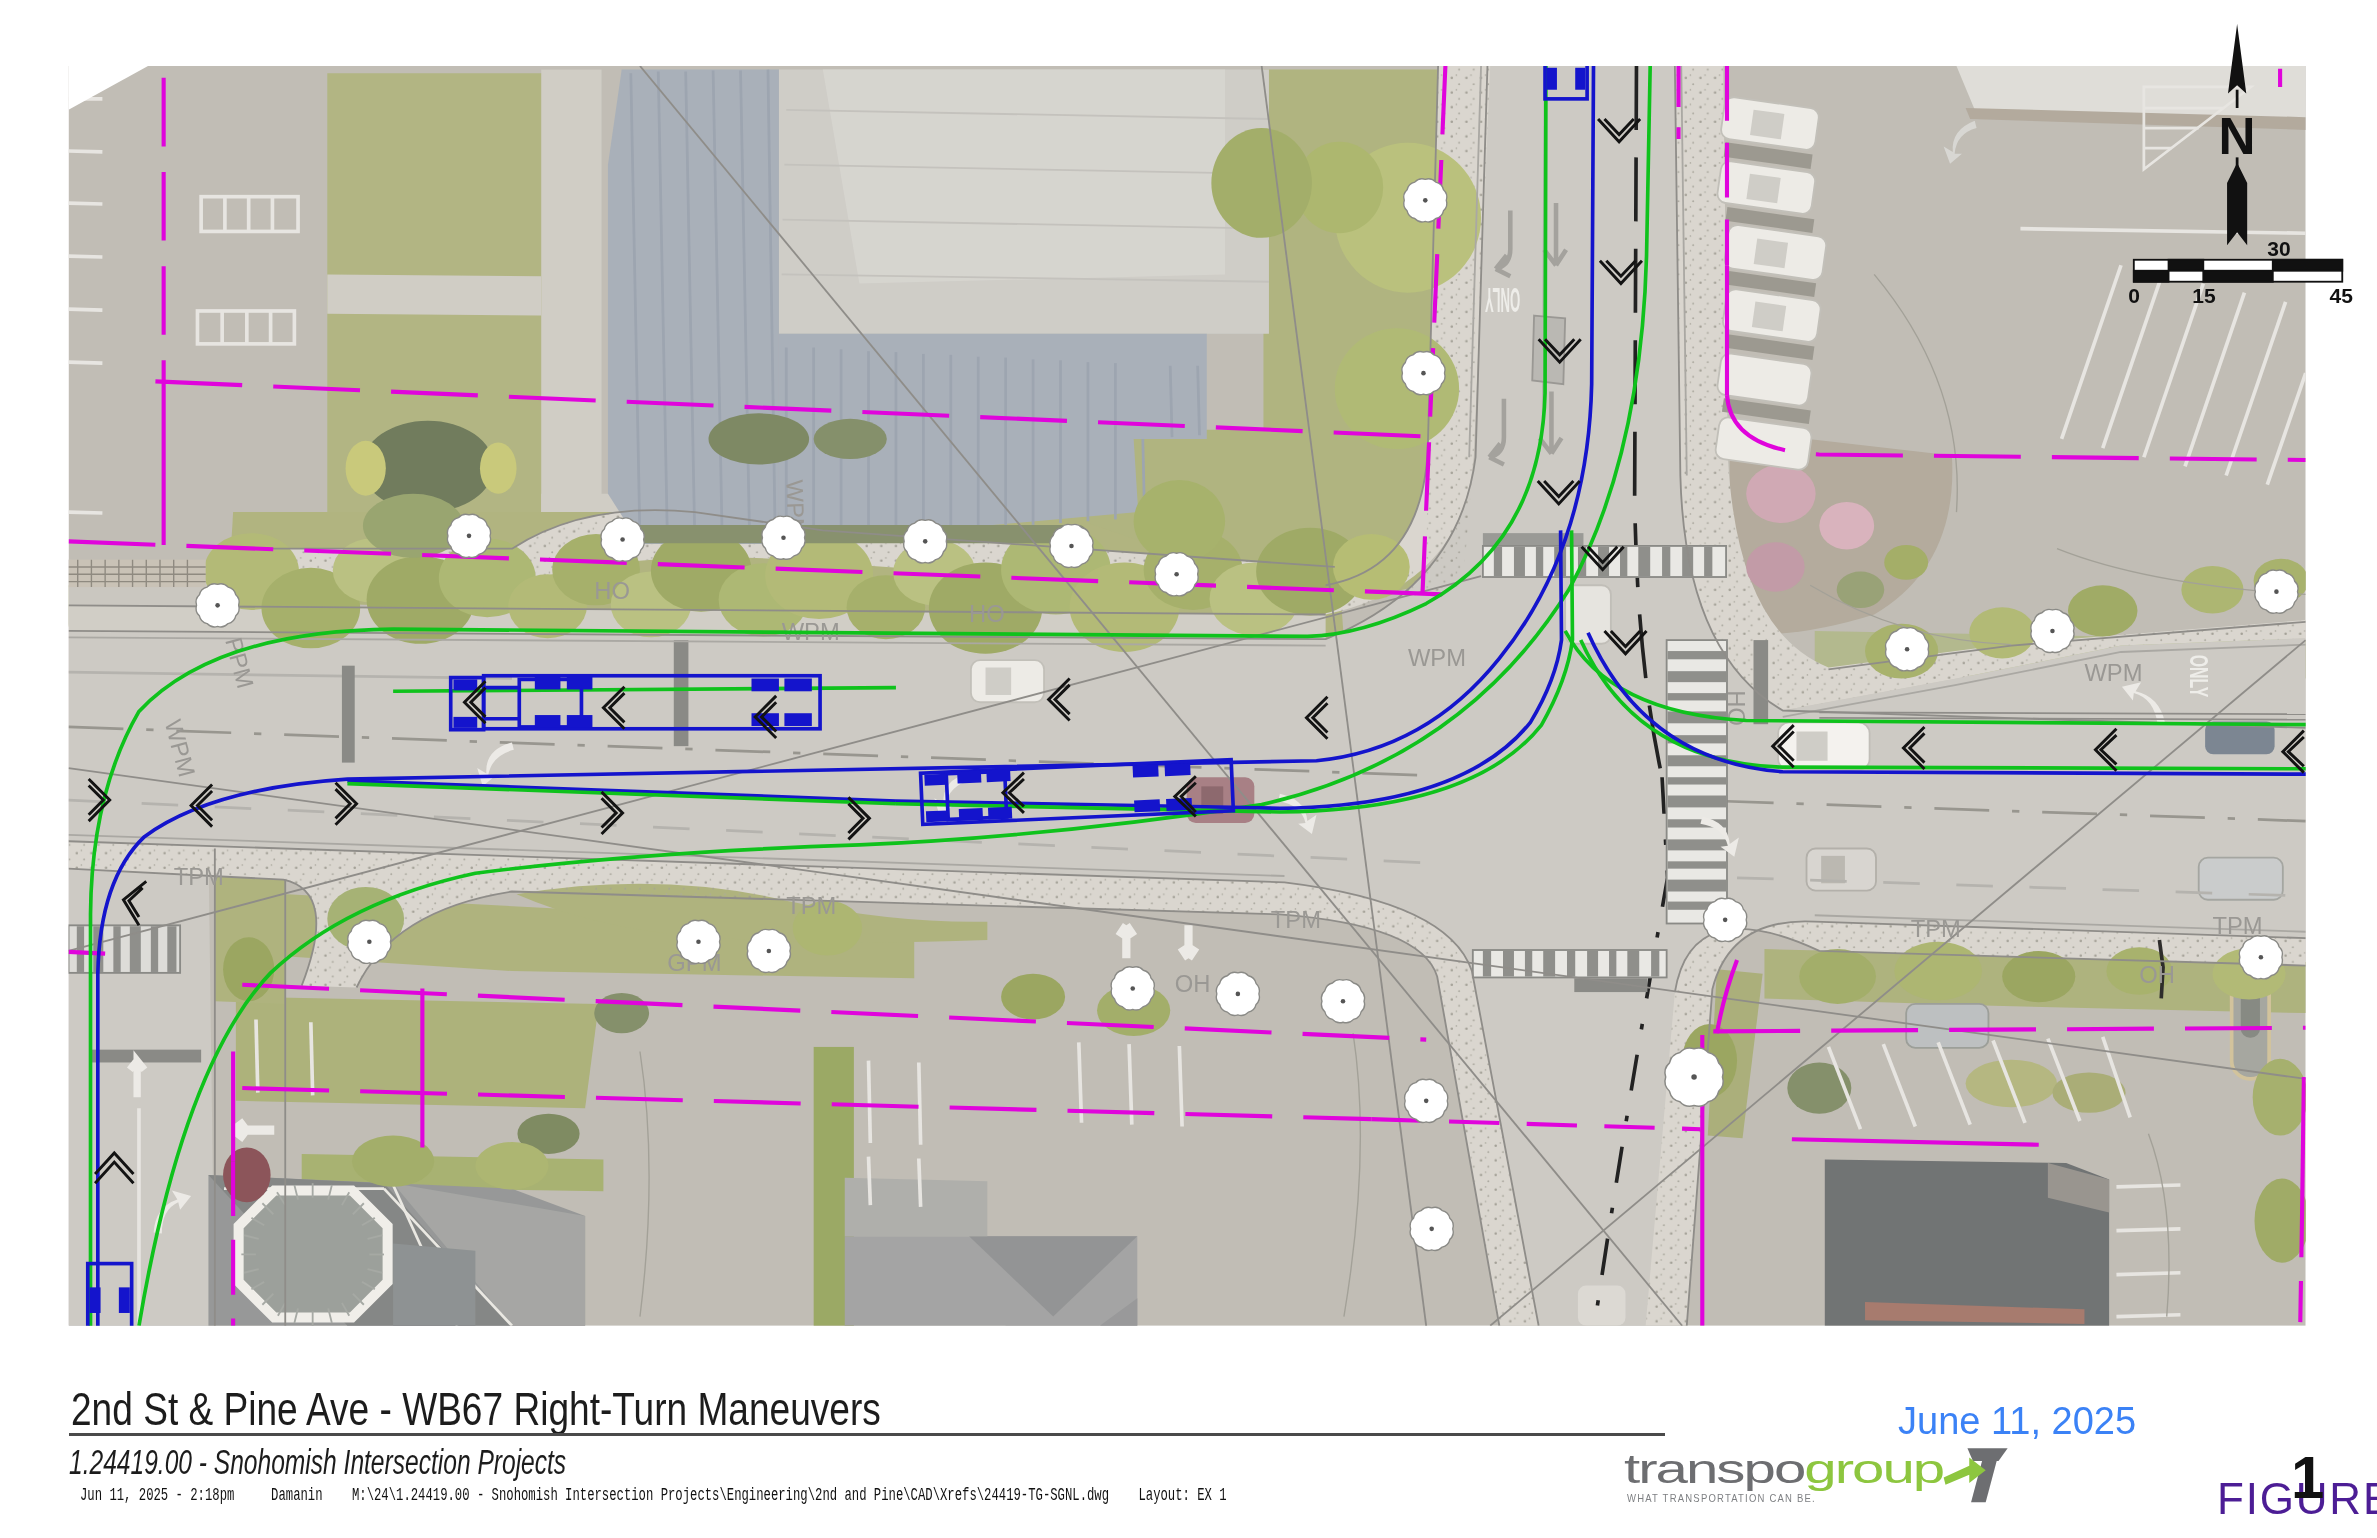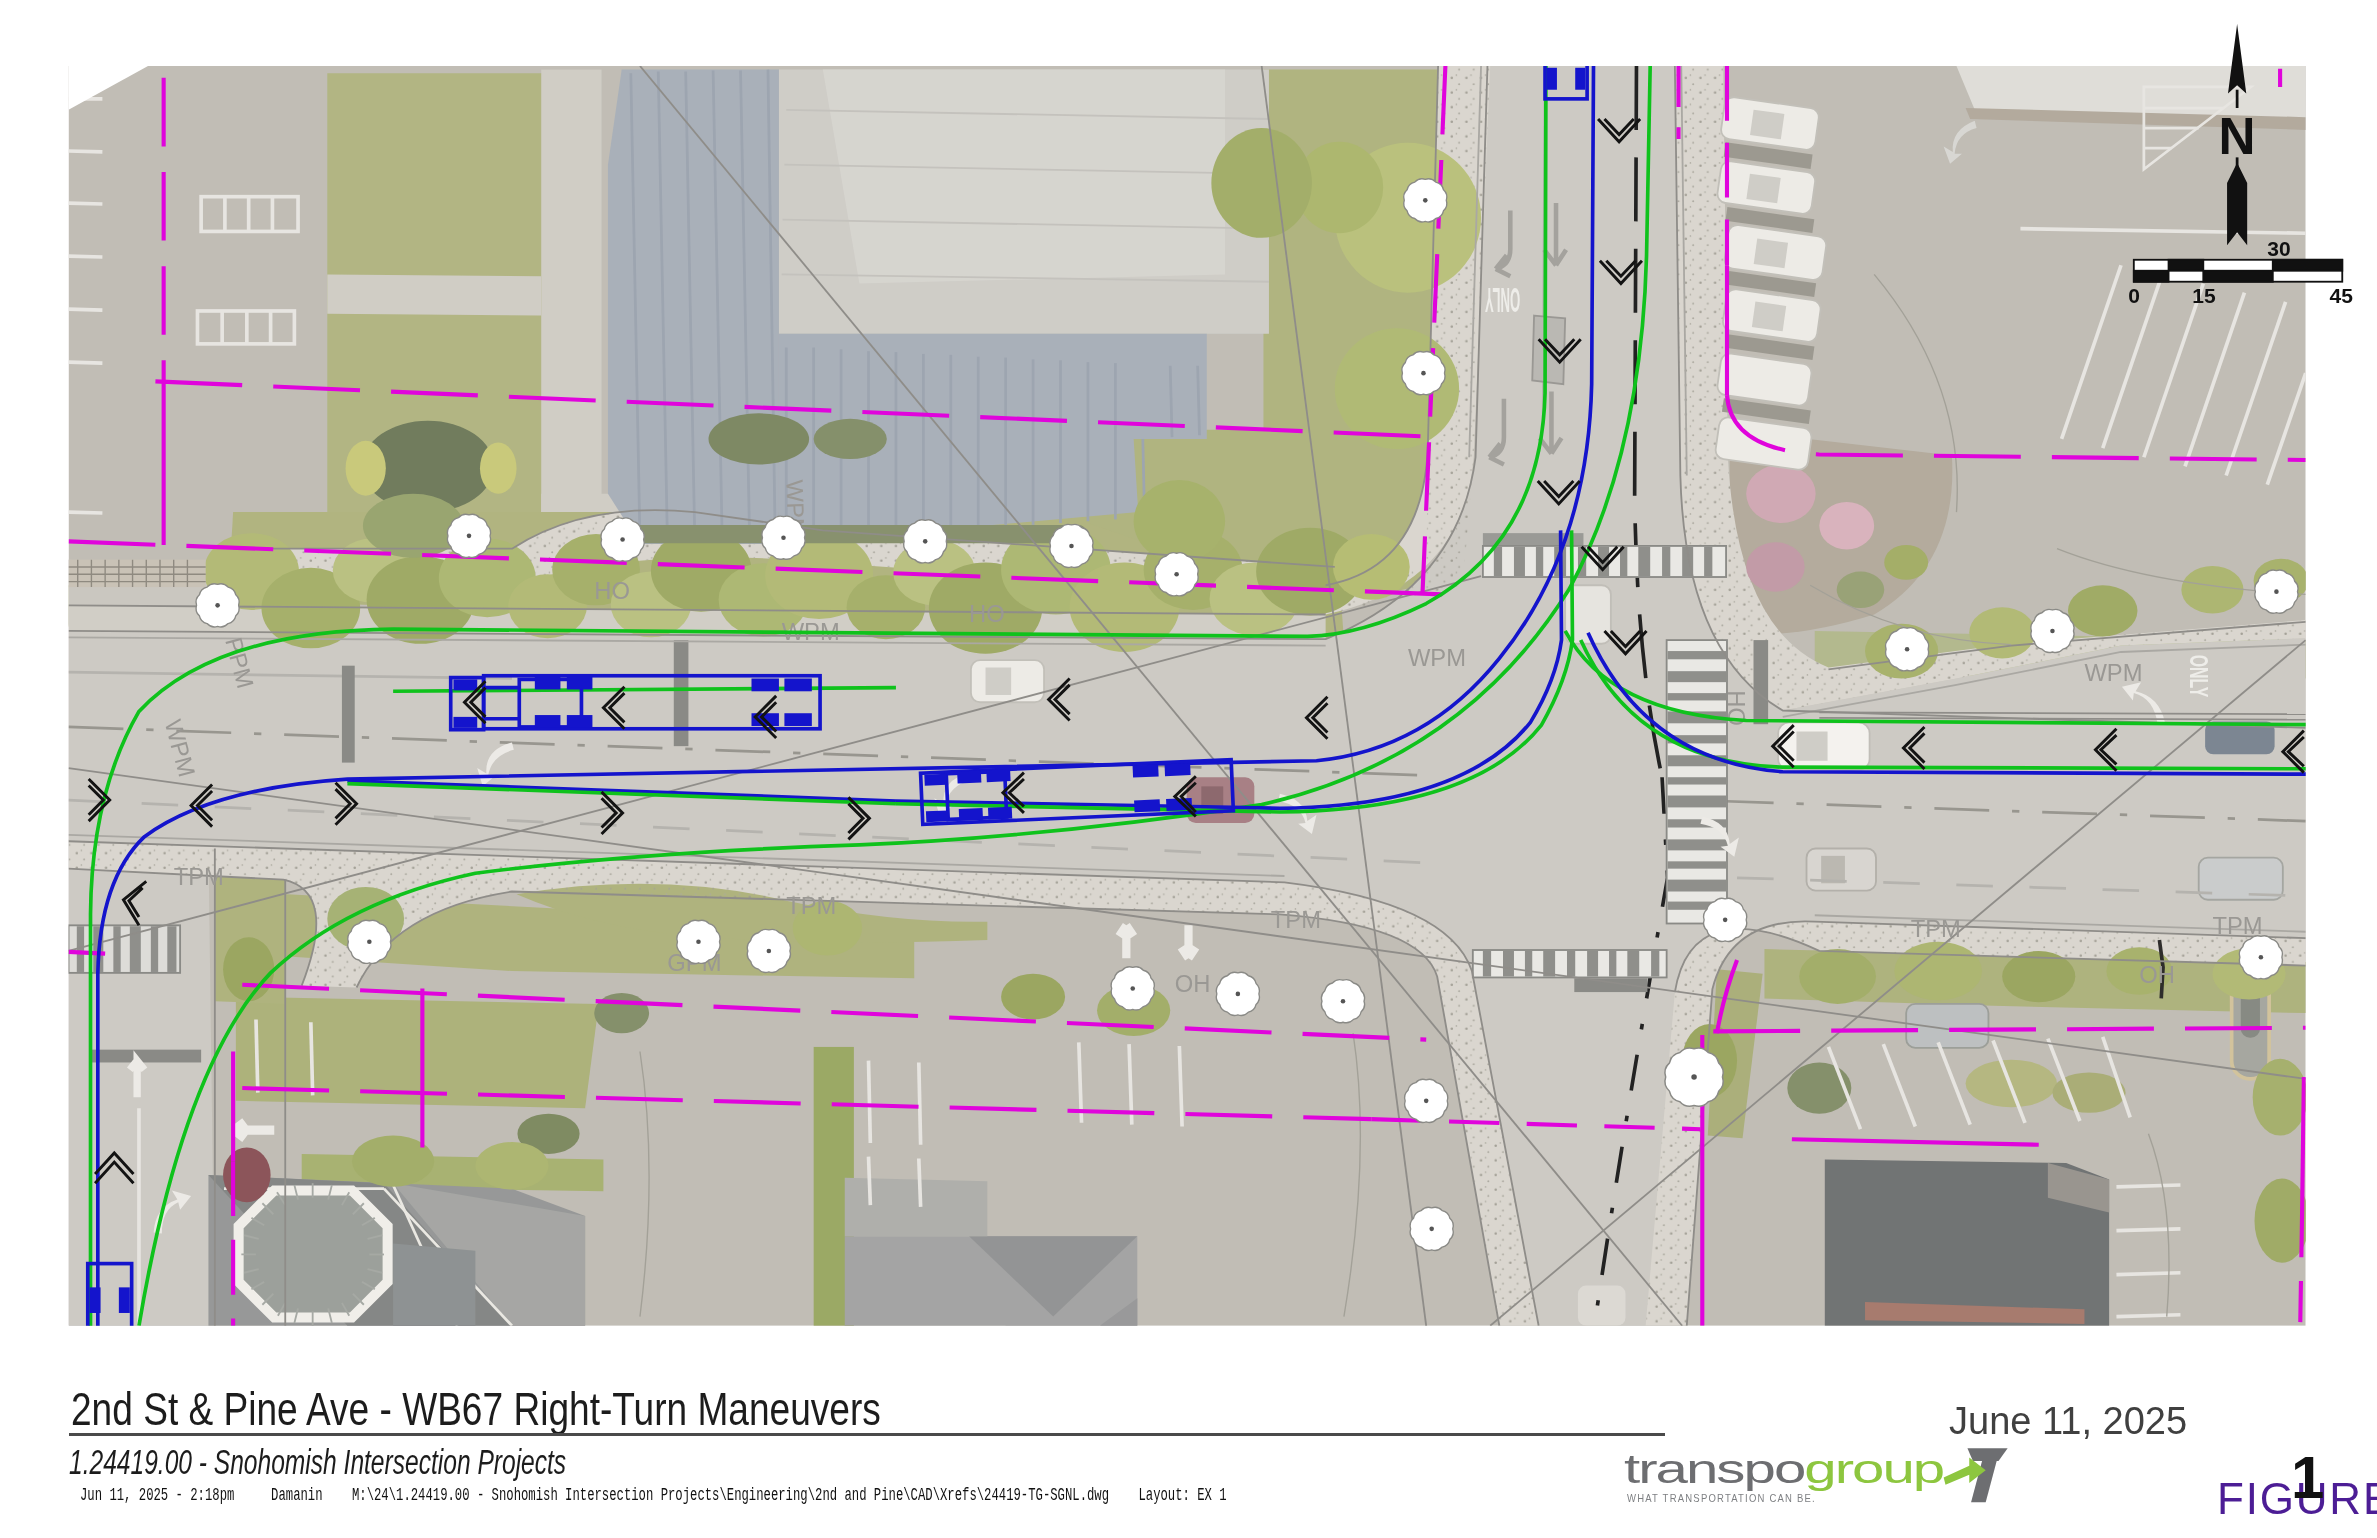--- a/index.html
+++ b/index.html
@@ -6,21 +6,21 @@
   .page{position:relative;width:2377px;height:1538px;background:#ffffff;overflow:hidden;
         font-family:"Liberation Sans", sans-serif;}
   svg{position:absolute;left:0;top:0;}
   .title1{position:absolute;left:71px;top:1382px;font-size:46px;color:#1c1c1c;white-space:nowrap;
           transform:scaleX(0.806);transform-origin:0 0;}
   .rule{position:absolute;left:69px;top:1433px;width:1596px;height:2.7px;background:#4a4a4a;}
   .title2{position:absolute;left:69px;top:1442px;font-size:35px;font-style:italic;color:#1c1c1c;white-space:nowrap;
           transform:scaleX(0.702);transform-origin:0 0;}
   .mono{position:absolute;left:80px;top:1485px;font-size:18.3px;font-family:"Liberation Mono",monospace;color:#111;white-space:nowrap;
           transform:scaleX(0.67);transform-origin:0 0;}
-  .date{position:absolute;left:1949px;top:1400px;font-size:38px;color:#404040;}
+  .date{position:absolute;left:1898px;top:1400px;font-size:38px;color:#3b82f6;}
   .figure{position:absolute;left:2217px;top:1474px;font-size:44px;color:#4c1d95;letter-spacing:1.8px;}
   .fignum{position:absolute;left:2291px;top:1443px;font-size:60px;font-weight:bold;color:#111;}
   .logo{position:absolute;left:1624px;top:1446px;font-size:41px;color:#6d6e71;letter-spacing:-1.4px;white-space:nowrap;
         transform:scaleX(1.42);transform-origin:0 0;}
   .logo b{color:#8dc63f;font-weight:normal;}
   .tagline{position:absolute;left:1627px;top:1492px;font-size:11px;color:#7d7f82;letter-spacing:1.4px;white-space:nowrap;
         transform:scaleX(0.864);transform-origin:0 0;}
 </style>
 </head>
 <body>

